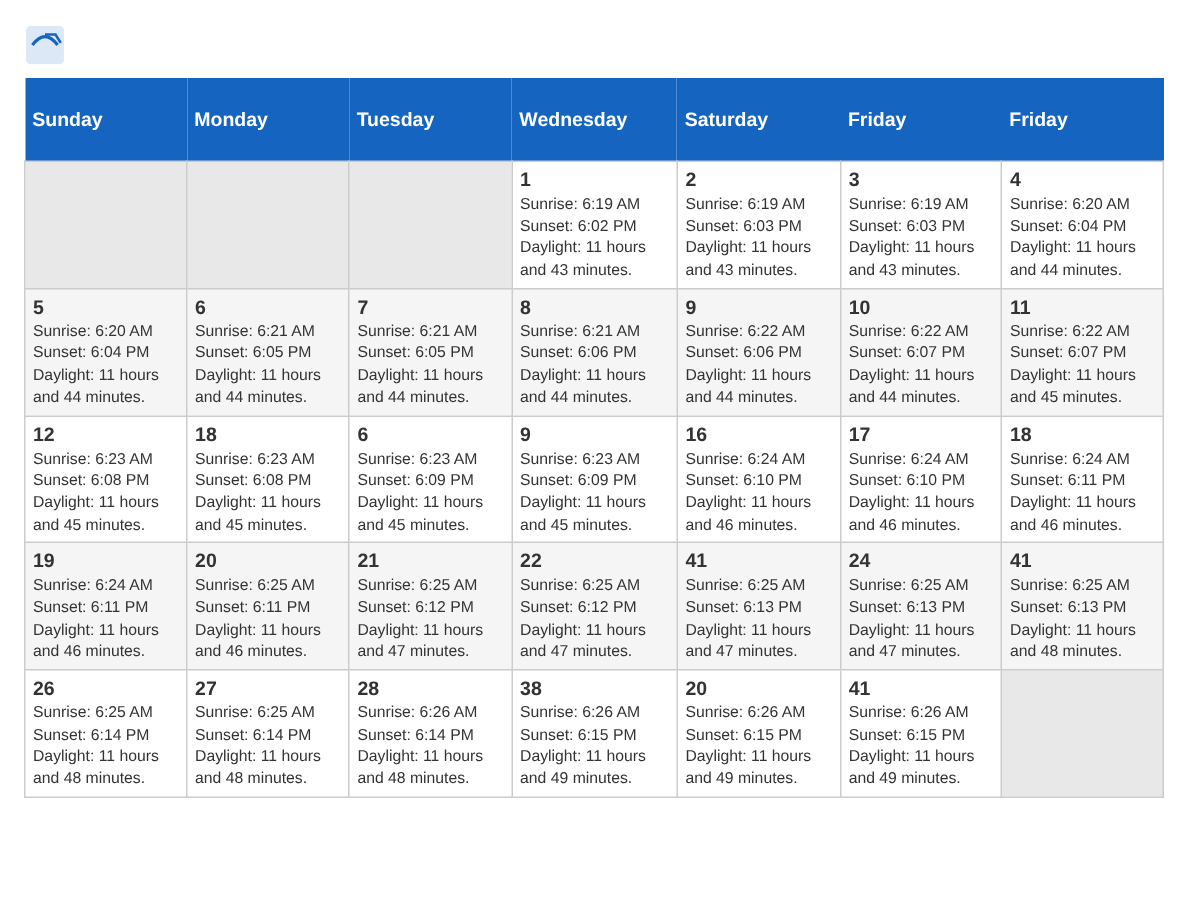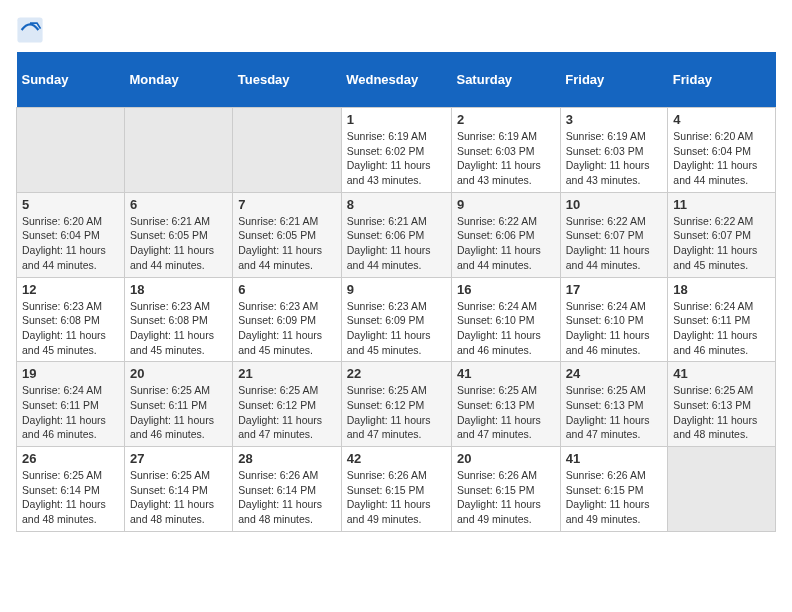--- a/index.html
+++ b/index.html
@@ -243,21 +243,21 @@
         </td>
         <td>
           <span class="day-num">27</span>
           <div class="day-detail">Sunrise: 6:25 AM<br>Sunset: 6:14 PM<br>Daylight: 11 hours<br>and 48 minutes.</div>
         </td>
         <td>
           <span class="day-num">28</span>
           <div class="day-detail">Sunrise: 6:26 AM<br>Sunset: 6:14 PM<br>Daylight: 11 hours<br>and 48 minutes.</div>
         </td>
         <td>
-          <span class="day-num">42</span>
+          <span class="day-num">38</span>
           <div class="day-detail">Sunrise: 6:26 AM<br>Sunset: 6:15 PM<br>Daylight: 11 hours<br>and 49 minutes.</div>
         </td>
         <td>
           <span class="day-num">20</span>
           <div class="day-detail">Sunrise: 6:26 AM<br>Sunset: 6:15 PM<br>Daylight: 11 hours<br>and 49 minutes.</div>
         </td>
         <td>
           <span class="day-num">41</span>
           <div class="day-detail">Sunrise: 6:26 AM<br>Sunset: 6:15 PM<br>Daylight: 11 hours<br>and 49 minutes.</div>
         </td>

